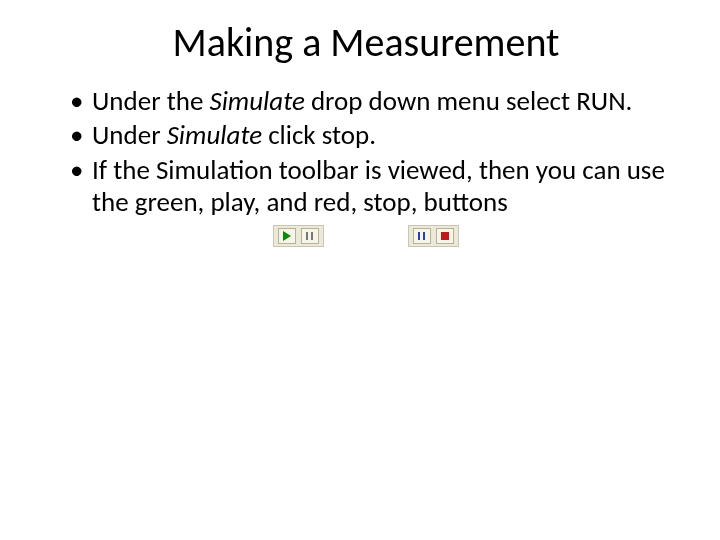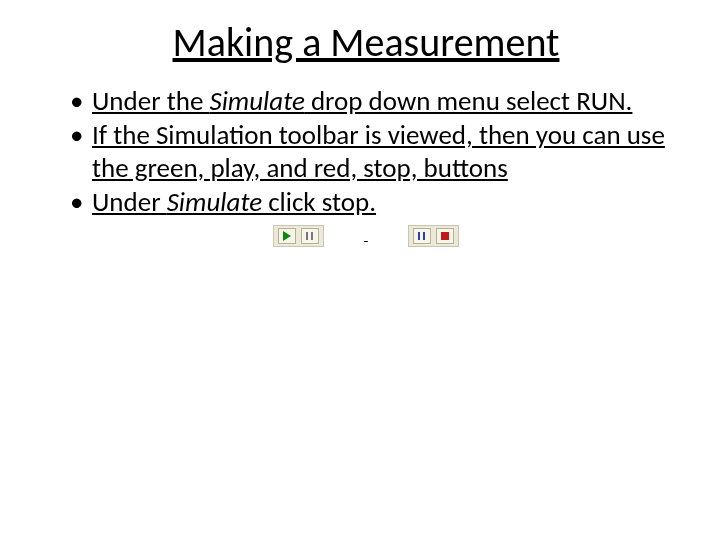--- a/index.html
+++ b/index.html
@@ -9,21 +9,20 @@
     height: 540px;
     background: #ffffff;
     font-family: Calibri, "Segoe UI", Arial, sans-serif;
     color: #000;
   }
   .slide {
     box-sizing: border-box;
     width: 720px;
     height: 436px;
     padding: 18px 28px 0 40px;
-    text-decoration: underline;
   }
   h1.title {
     font-size: 40px;
     font-weight: 400;
     text-align: center;
     margin: 0 0 18px 0;
     letter-spacing: 0;
   }
   ul.bullets {
     list-style: none;
@@ -116,24 +115,24 @@
 
 <div class="slide">
 
   <h1 class="title">Making a Measurement</h1>
 
   <ul class="bullets">
     <li>
       <span>Under the </span><span class="italic">Simulate</span><span> drop down menu select RUN.</span>
     </li>
     <li>
-      <span>If the Simulation toolbar is viewed, then you can use the green, play, and red, stop, buttons</span><span class="italic"></span><span></span>
+      <span>Under </span><span class="italic">Simulate</span><span> click stop.</span>
     </li>
     <li>
-      <span>Under </span><span class="italic">Simulate</span><span> click stop.</span>
+      <span>If the Simulation toolbar is viewed, then you can use the green, play, and red, stop, buttons</span><span class="italic"></span><span></span>
     </li>
   </ul>
 
   <div class="toolbar-row">
     <span class="toolbar">
       <span class="tbtn"><span class="tri-play"></span></span>
       <span class="tbtn"><span class="pause"></span></span>
     </span>
     <span class="toolbar">
       <span class="tbtn"><span class="pause-blue"></span></span>

